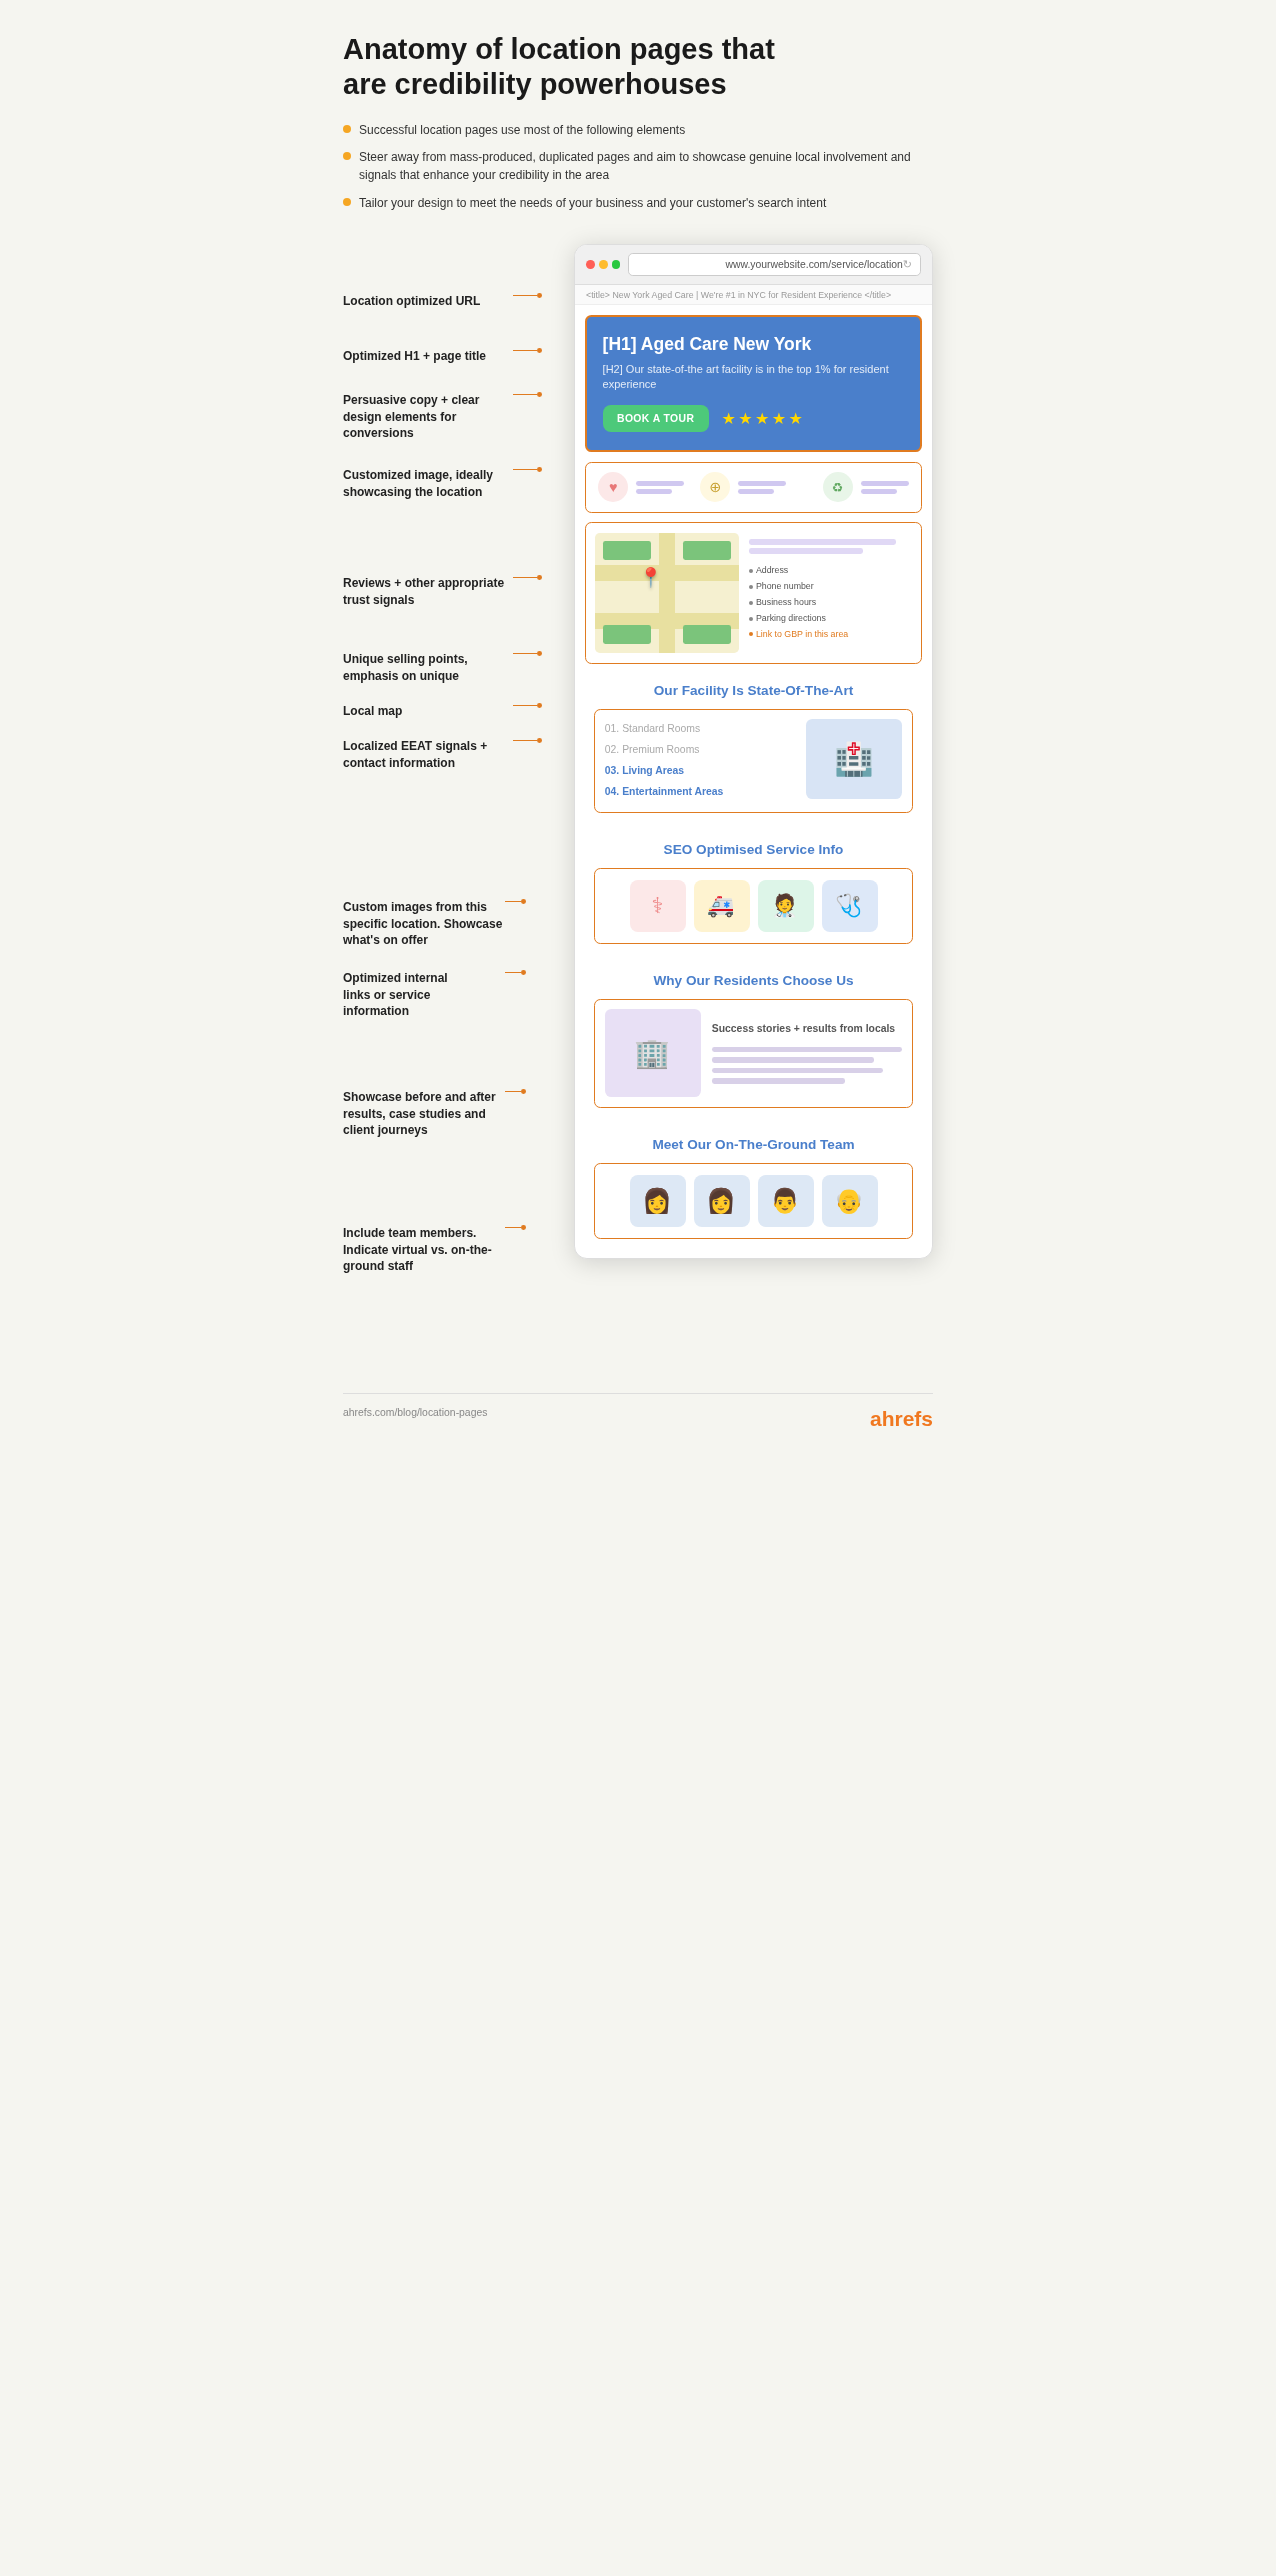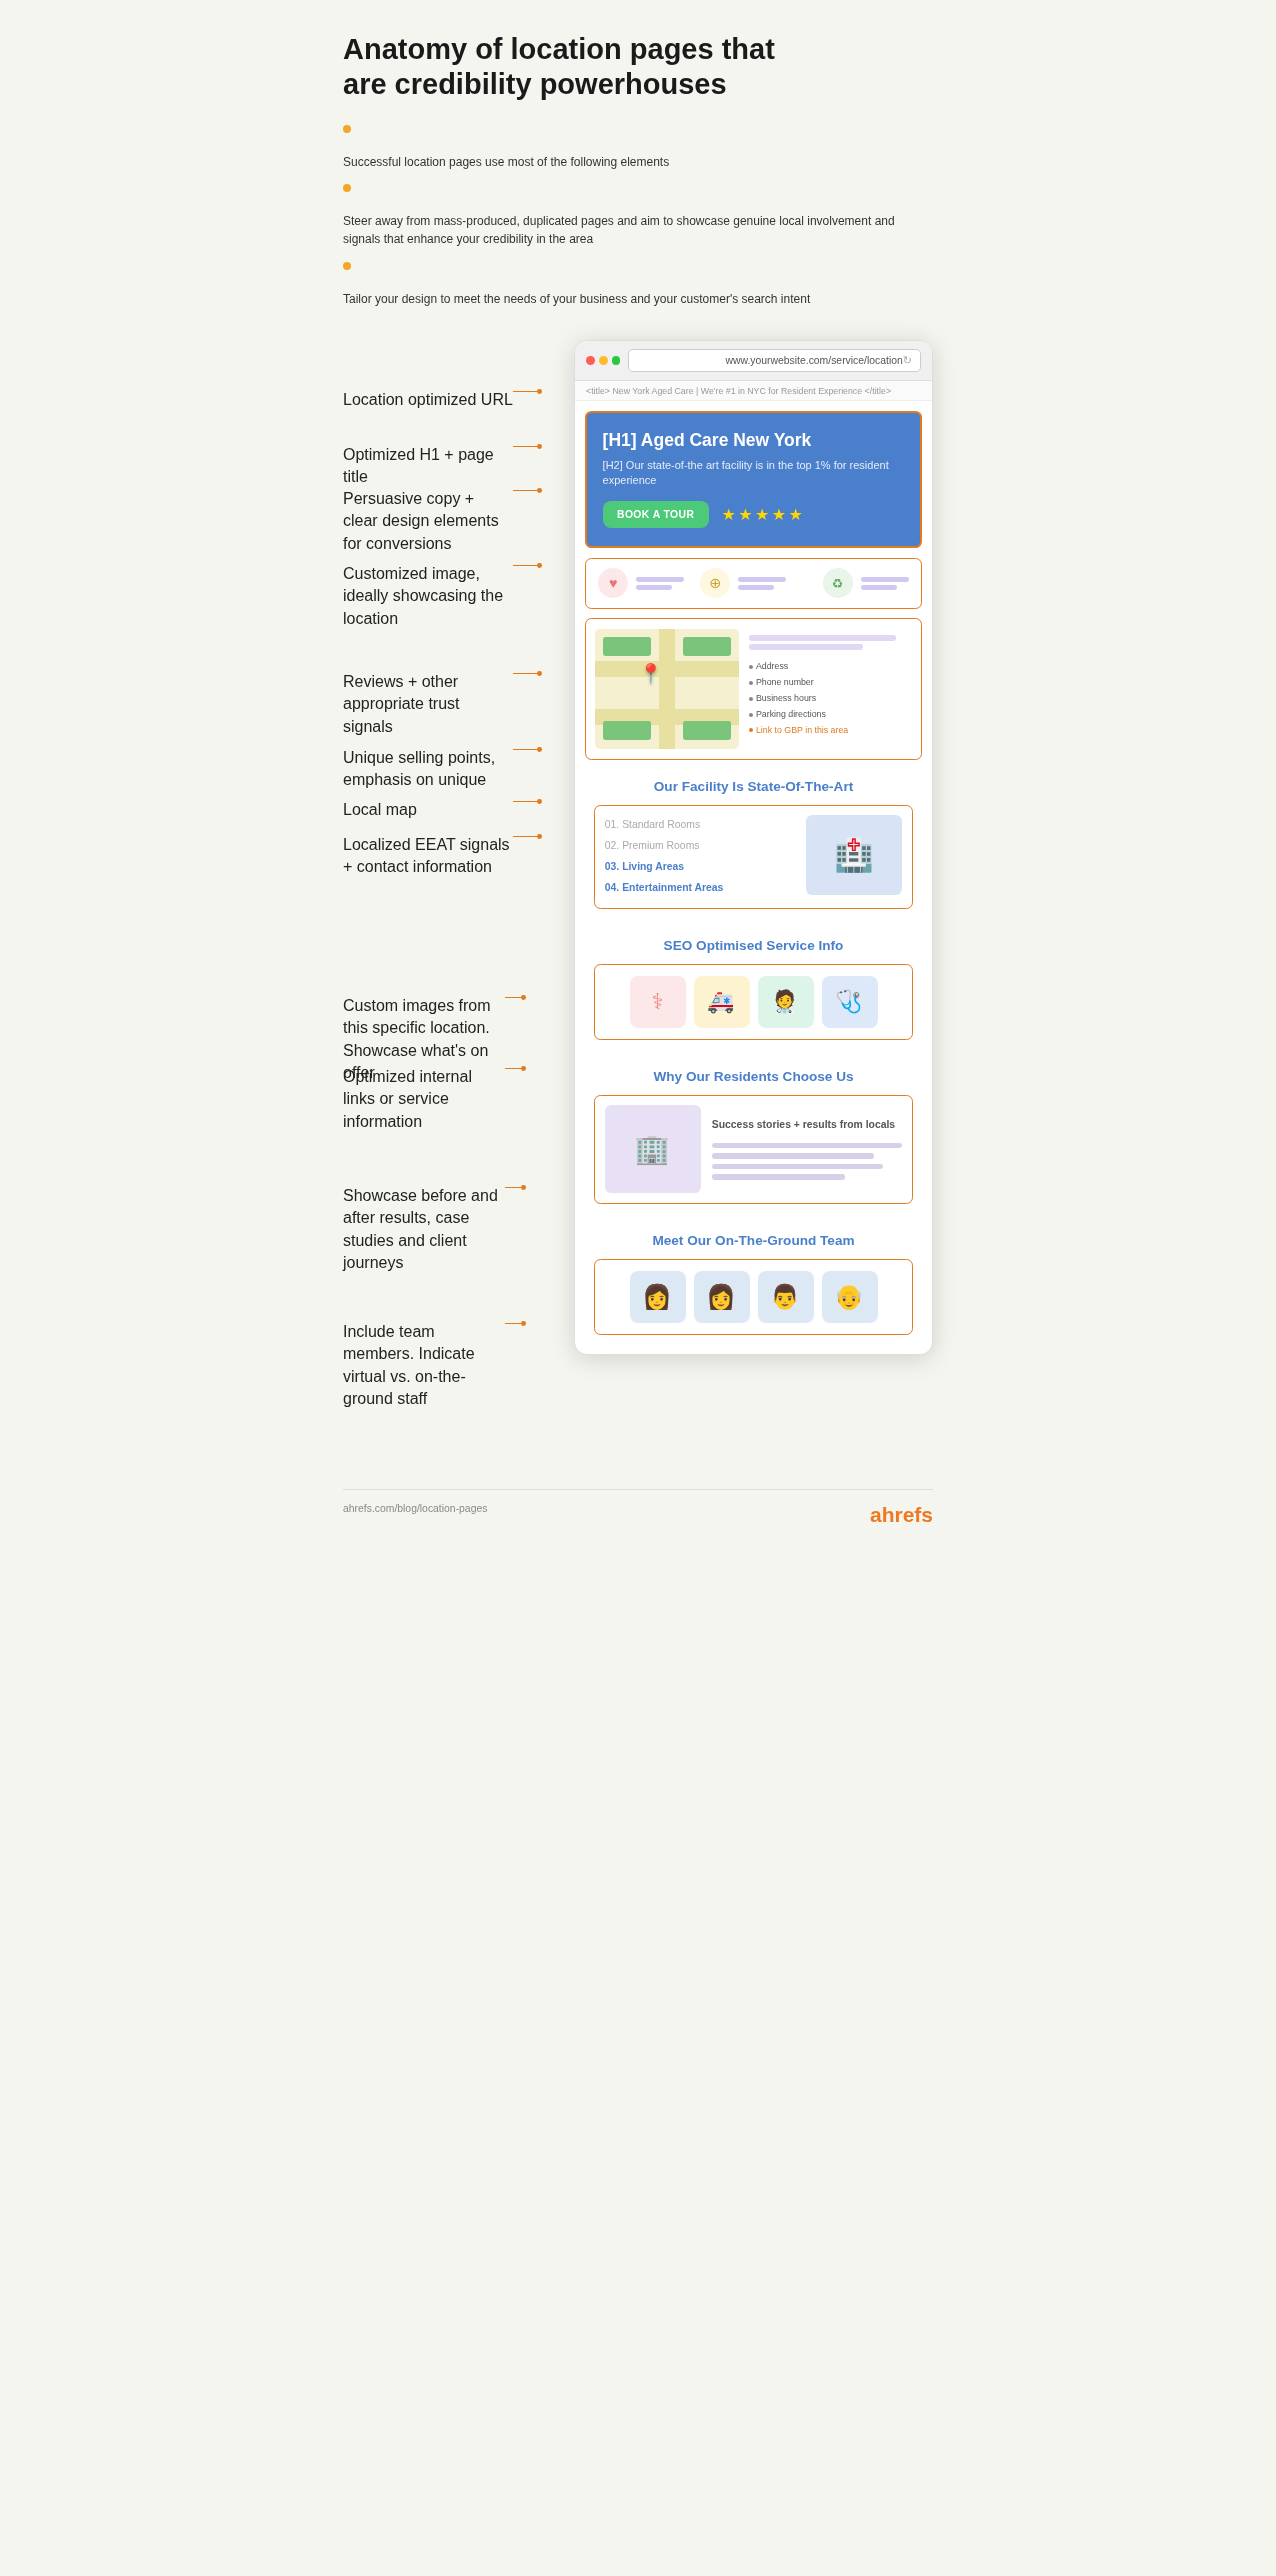--- a/index.html
+++ b/index.html
@@ -20,26 +20,25 @@
       max-width: 479px;
     }
 
     .bullet-list {
       list-style: none;
       margin-bottom: 32px;
     }
     .bullet-list li {
       display: flex;
       align-items: flex-start;
-      gap: 20px;
+      gap: 8px;
       font-size: 12px;
       color: #333;
       line-height: 1.5;
       margin-bottom: 9.6px;
-      flex-direction: column;
     }
     .bullet-dot {
       width: 8px;
       height: 8px;
       border-radius: 50%;
       background: #f5a623;
       flex-shrink: 0;
       margin-top: 4px;
     }
 
@@ -449,24 +448,24 @@
     
     .ann-item {
       display: flex;
       align-items: flex-start;
       position: absolute;
       left: 0;
       width: 199px;
     }
 
     .ann-text {
-      font-size: 16px;
+      font-size: 12px;
       color: #222;
       line-height: 1.4;
-      font-weight: 400;
+      font-weight: 700;
       flex: 1;
     }
 
     .ann-arrow {
       flex-shrink: 0;
       display: flex;
       align-items: center;
     }
 
     .ann-arrow-line {

